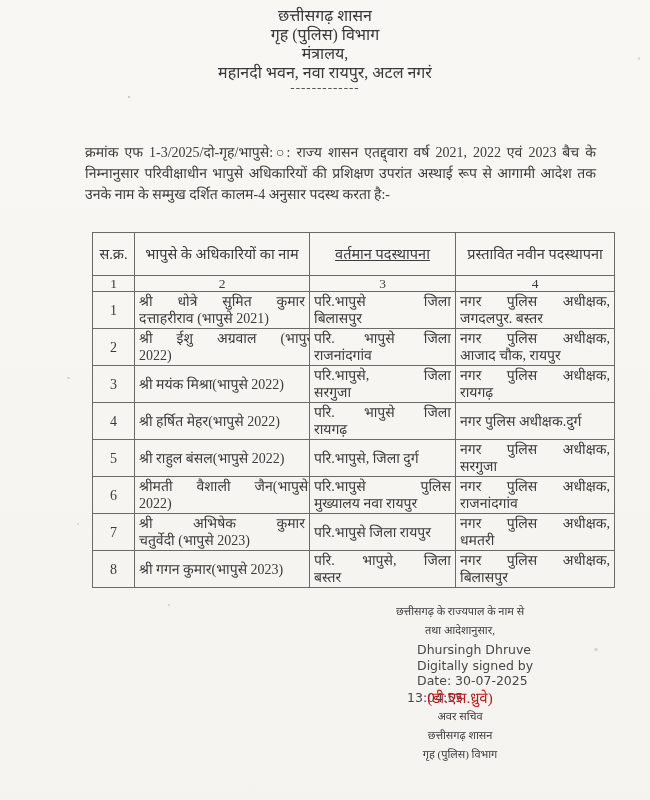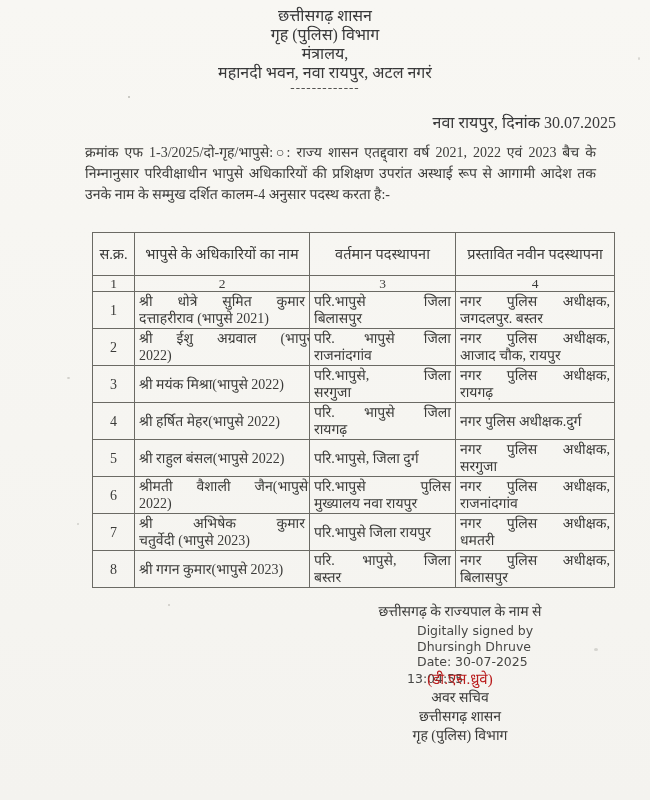--- a/index.html
+++ b/index.html
@@ -35,32 +35,32 @@
     font-size:14px;color:#3b3b39;
   }
   table.posting td,table.posting th{
     border:1px solid #69686383;
     border:1px solid #6b6a64;
     padding:1px 4px;vertical-align:middle;
     font-weight:normal;overflow:hidden;
   }
   th.c-sno{width:33px;}
   th.c-name{width:166px;}
-  th.c-cur{width:137px;}
+  th.c-cur{width:137px;text-decoration:underline;}
   th.c-prop{width:150px;}
   tr.head-row th{height:40px;text-align:center;font-size:14.5px;line-height:17px;}
   tr.num-row td{height:15px;text-align:center;font-size:13.5px;line-height:15px;padding:0 4px;}
   tr.data-row{height:37px;}
   tr.data-row td{line-height:17px;}
   tr.data-row td:first-child{text-align:center;}
   .line{white-space:nowrap;}
   .line.spread{display:flex;justify-content:space-between;gap:24px;}
   
   .sigblock{position:absolute;top:602px;left:335px;width:250px;}
-  .sig-hl{font-size:14px;line-height:19px;text-align:center;color:#3a3a38;}
+  .sig-hl{font-size:11px;line-height:19px;text-align:center;color:#3a3a38;}
   .digi{
     margin:2px 0 0 82px;text-align:left;
     font-family:"DejaVu Sans","Liberation Sans",sans-serif;
     font-size:12.5px;line-height:15.5px;color:#474745;
   }
   .overlap-line{position:relative;text-align:center;font-size:15px;line-height:18px;height:18px;}
   .overlap-line .digi-time{
     position:absolute;left:72px;top:0;
     font-family:"DejaVu Sans","Liberation Sans",sans-serif;
     font-size:12.5px;color:#474745;
@@ -81,21 +81,20 @@
 <div class="doc">
 
   <div class="letterhead">
     <div class="hl">छत्तीसगढ़ शासन</div>
     <div class="hl">गृह (पुलिस) विभाग</div>
     <div class="hl">मंत्रालय,</div>
     <div class="hl">महानदी भवन, नवा रायपुर, अटल नगरं</div>
     <div class="sep-dashes">-------------</div>
   </div>
 
-  <div class="place-date">नवा रायपुर, दिनांक 30.07.2025</div>
 
   <div class="intro">क्रमांक एफ 1-3/2025/दो-गृह/भापुसे:○: राज्य शासन एतद्द्वारा वर्ष 2021, 2022 एवं 2023 बैच के निम्नानुसार परिवीक्षाधीन भापुसे अधिकारियों की प्रशिक्षण उपरांत अस्थाई रूप से आगामी आदेश तक उनके नाम के सम्मुख दर्शित कालम-4 अनुसार पदस्थ करता है:-</div>
 
   <table class="posting">
     <thead>
       <tr class="head-row">
         <th class="c-sno">स.क्र.</th>
         <th class="c-name">भापुसे के अधिकारियों का नाम</th>
         <th class="c-cur">वर्तमान पदस्थापना</th>
         <th class="c-prop">प्रस्तावित नवीन पदस्थापना</th>
@@ -286,23 +285,24 @@
               <span>अधीक्षक,</span>
             </div>
             <div class="line"><span>बिलासपुर</span></div>
           </td>
         </tr>
       </tbody>
   </table>
 
   <div class="sigblock">
     <div class="sig-hl">छत्तीसगढ़ के राज्यपाल के नाम से</div>
+    <div class="sig-hl">तथा आदेशानुसार,</div>
     <div class="digi">
+      <div>Dhursingh Dhruve</div>
       <div>Digitally signed by</div>
-      <div>Dhursingh Dhruve</div>
       <div>Date: 30-07-2025</div>
     </div>
     <div class="overlap-line">
       <span class="digi-time">13:04:55</span>
       <span class="hindi-name">(डी.एस.ध्रुवे)</span>
     </div>
     <div class="sig-hl">अवर सचिव</div>
     <div class="sig-hl">छत्तीसगढ़ शासन</div>
     <div class="sig-hl">गृह (पुलिस) विभाग</div>
   </div>

